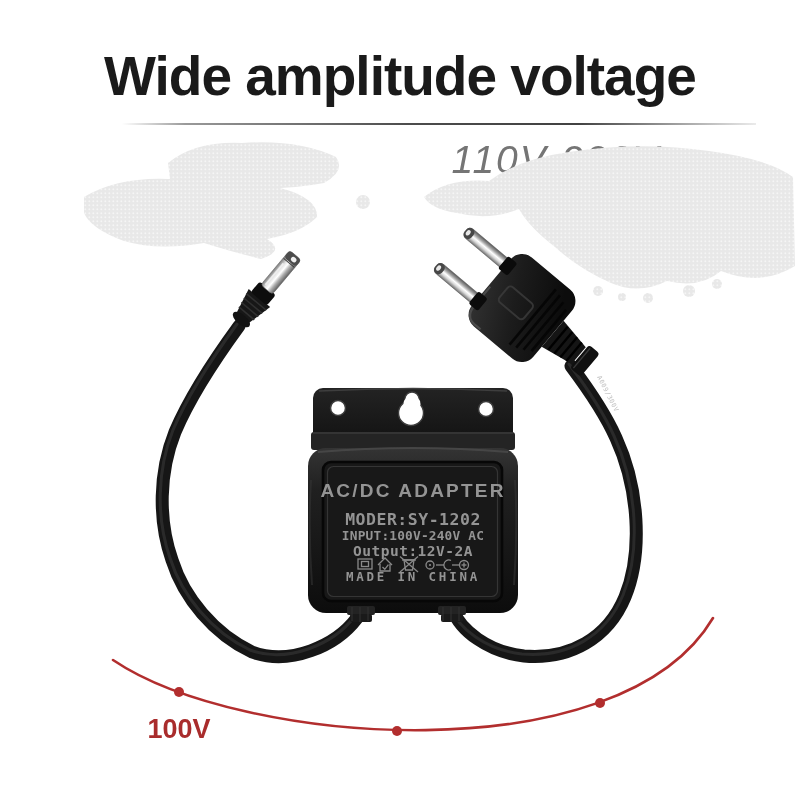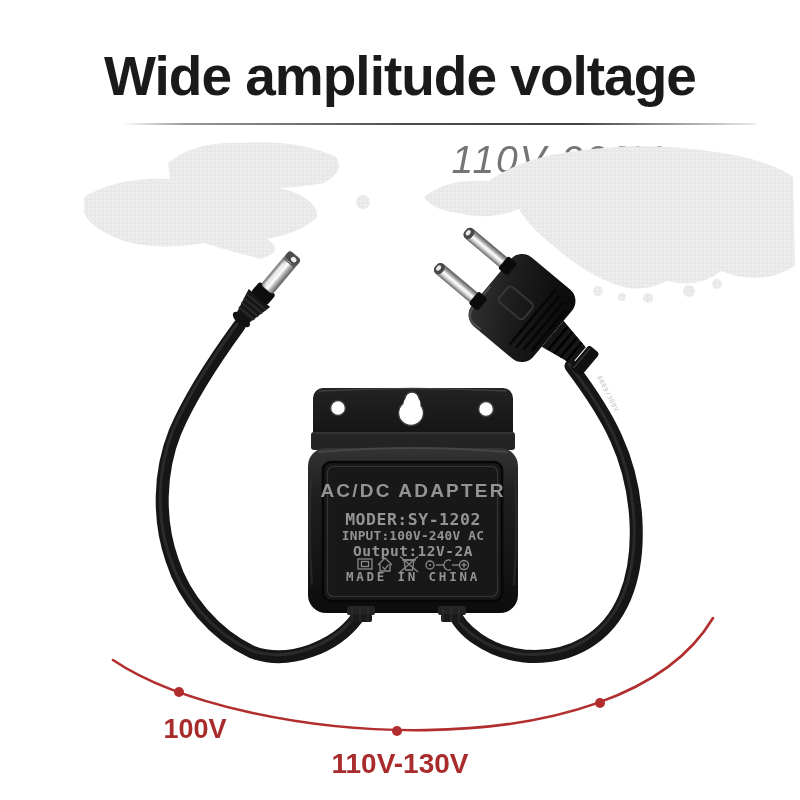--- a/index.html
+++ b/index.html
@@ -23,21 +23,21 @@
     position:absolute;left:556px;top:138px;transform:translateX(-50%);
     font-style:italic;font-size:39px;letter-spacing:2px;color:#757575;
     white-space:nowrap;font-family:"Liberation Sans",sans-serif;
   }
   .scene{position:absolute;left:0;top:0;width:800px;height:800px;}
   .arc-label{
     position:absolute;transform:translateX(-50%);
     color:#a92c2c;font-weight:700;font-size:27px;white-space:nowrap;
     font-family:"Liberation Sans",sans-serif;
   }
-  .lbl-100v{left:195px;top:714px;text-align:center;}
+  .lbl-100v{left:179px;top:714px;text-align:center;}
   .lbl-110v{left:400px;top:748px;font-size:28px;}
   .lbl-220v{left:608px;top:722px;}
   svg text{font-family:"Liberation Sans",sans-serif;}
   svg text.mono{font-family:"DejaVu Sans Mono",monospace;}
 </style>
 </head>
 <body>
 
 <div class="canvas">
 
@@ -237,15 +237,14 @@
 
     <g>
       <path d="M113,660 C240,746 620,775 713,618" fill="none" stroke="#b22e2e" stroke-width="2.6" stroke-linecap="round"></path>
       <circle cx="179" cy="692" r="5" fill="#b22e2e"></circle>
       <circle cx="397" cy="731" r="5" fill="#b22e2e"></circle>
       <circle cx="600" cy="703" r="5" fill="#b22e2e"></circle>
     </g>
   </svg>
 
   <div class="arc-label lbl-100v">100V</div>
-  <div class="arc-label lbl-110v">110V-130V</div>
 
 </div>
 
 </body></html>

